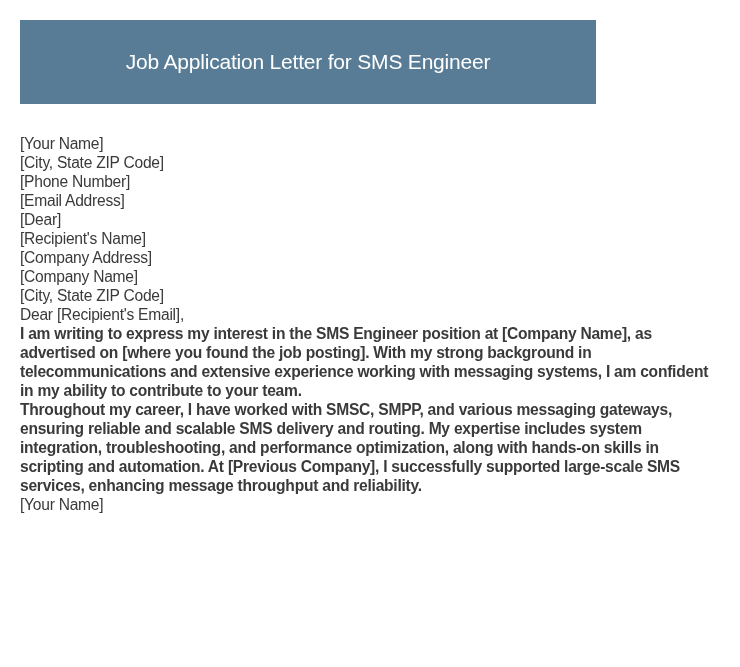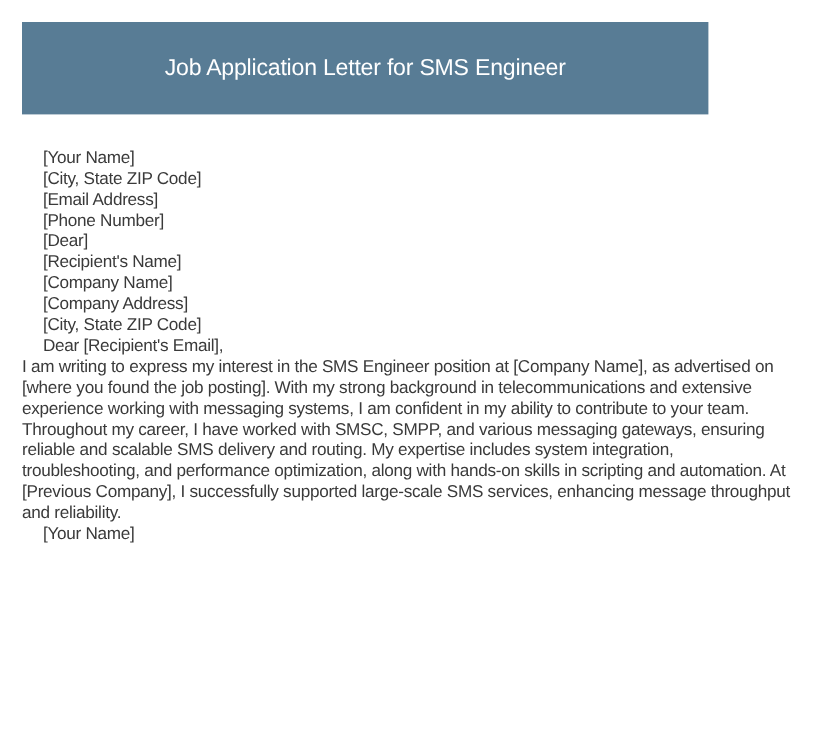--- a/index.html
+++ b/index.html
@@ -11,21 +11,21 @@
       width: 740px;
       height: 667px;
       overflow: hidden;
       position: relative;
       font-family: "Liberation Sans", "DejaVu Sans", sans-serif;
     }
     .header-banner {
       position: absolute;
       left: 20px;
       top: 20px;
-      width: 624px;
+      width: 576px;
       height: 84px;
       background: #587c95;
       display: flex;
       align-items: center;
       justify-content: center;
     }
     .header-title {
       color: #ffffff;
       font-size: 21px;
       letter-spacing: -0.2px;
@@ -38,40 +38,40 @@
       width: 702px;
       color: #3a3a3a;
       font-size: 15.6px;
       line-height: 19px;
       letter-spacing: -0.25px;
       font-family: "Liberation Sans", "DejaVu Sans", sans-serif;
     }
     .line {
       display: block;
       white-space: nowrap;
-      margin-left: 19px;
     }
     .para {
       display: block;
+      font-weight: bold;
     }
   </style>
 </head>
 <body>
 
 <div class="header-banner">
   <span class="header-title">Job Application Letter for SMS Engineer</span>
 </div>
 
 <div class="letter-body">
   <span class="line">[Your Name]</span>
   <span class="line">[City, State ZIP Code]</span>
+  <span class="line">[Phone Number]</span>
   <span class="line">[Email Address]</span>
-  <span class="line">[Phone Number]</span>
   <span class="line">[Dear]</span>
   <span class="line">[Recipient's Name]</span>
+  <span class="line">[Company Address]</span>
   <span class="line">[Company Name]</span>
-  <span class="line">[Company Address]</span>
   <span class="line">[City, State ZIP Code]</span>
   <span class="line">Dear [Recipient's Email],</span>
   <span class="para">I am writing to express my interest in the SMS Engineer position at [Company Name], as advertised on [where you found the job posting]. With my strong background in telecommunications and extensive experience working with messaging systems, I am confident in my ability to contribute to your team.</span>
   <span class="para">Throughout my career, I have worked with SMSC, SMPP, and various messaging gateways, ensuring reliable and scalable SMS delivery and routing. My expertise includes system integration, troubleshooting, and performance optimization, along with hands-on skills in scripting and automation. At [Previous Company], I successfully supported large-scale SMS services, enhancing message throughput and reliability.</span>
   <span class="line">[Your Name]</span>
 </div>
 
 </body></html>

